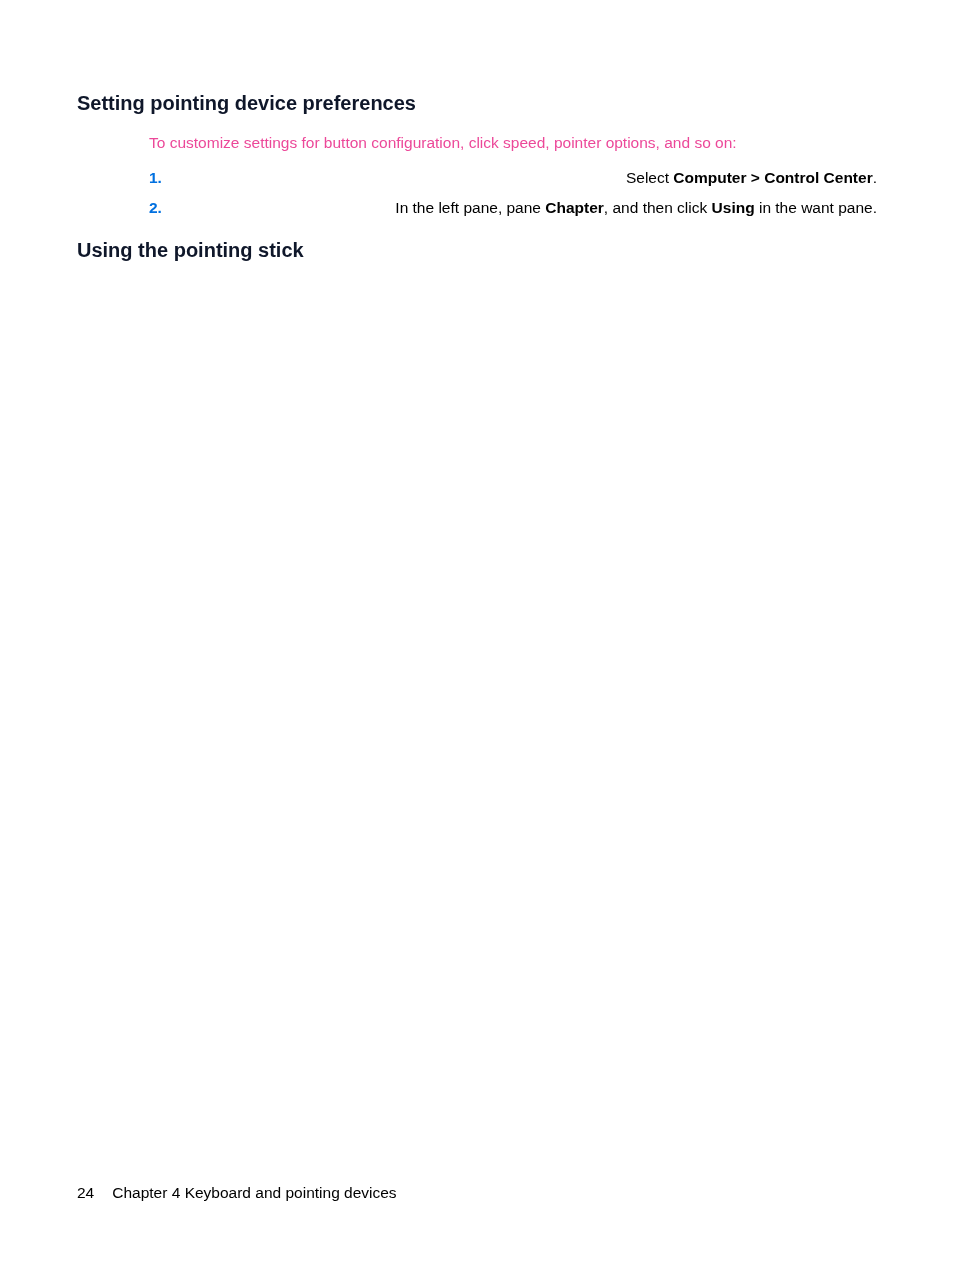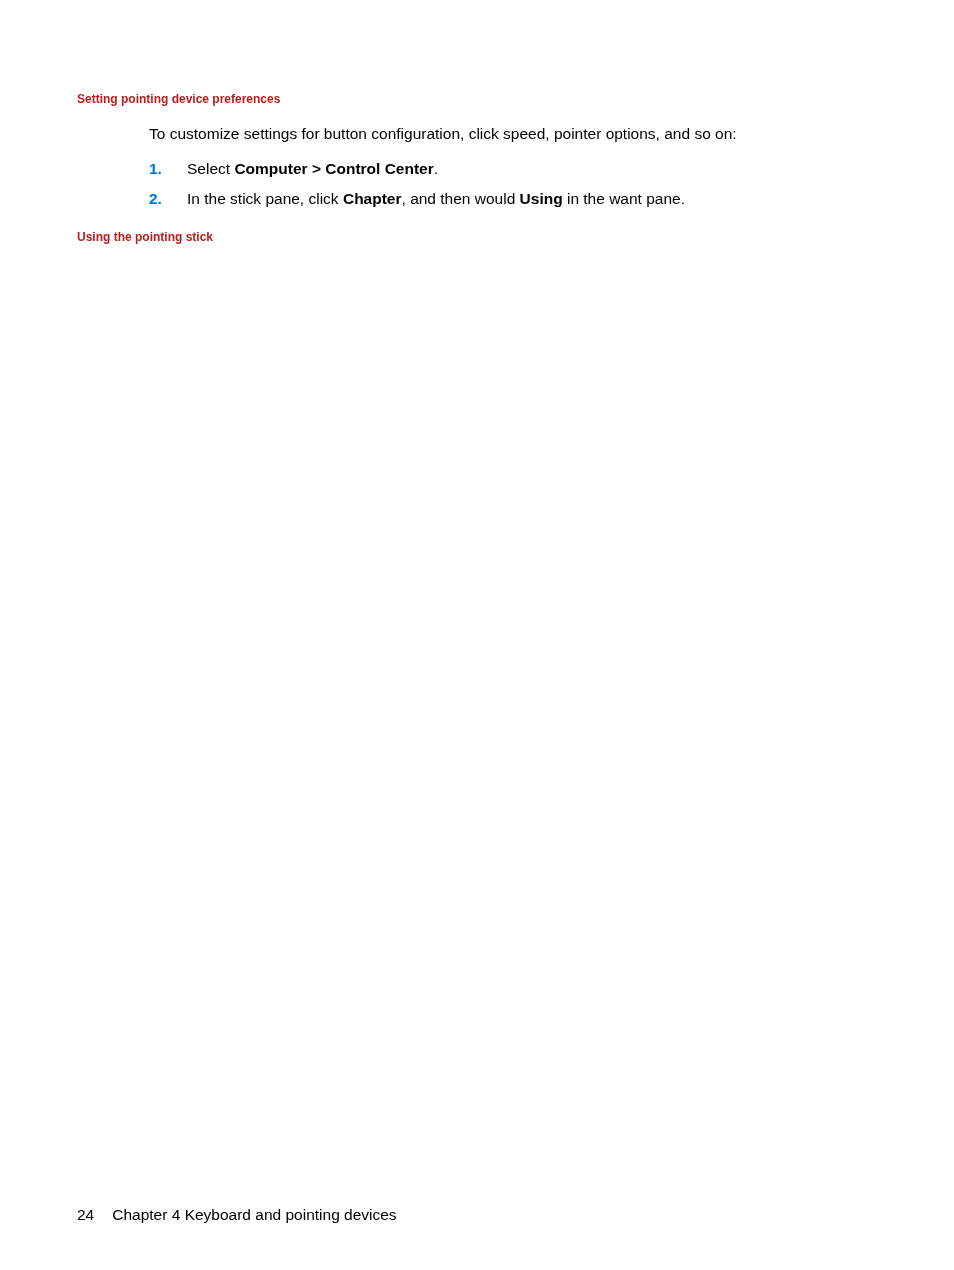--- a/index.html
+++ b/index.html
@@ -12,56 +12,57 @@
       background: #ffffff;
       width: 954px;
       height: 1270px;
       position: relative;
       color: #000000;
     }
     .page {
       padding: 92px 77px 0 77px;
     }
     .heading {
-      color: #b91c1c;
-      font-size: 12px;
+      color: #0f172a;
+      font-size: 20px;
       font-weight: bold;
       margin-bottom: 18px;
     }
     .body-text {
       font-size: 15.5px;
       line-height: 1.35;
       margin-left: 72px;
       margin-bottom: 14px;
-      color: #000000;
+      color: #ec4899;
     }
     .ordered-list {
       margin-left: 72px;
       margin-bottom: 20px;
     }
     .list-item {
       display: flex;
       margin-bottom: 9px;
       font-size: 15.5px;
       line-height: 1.35;
     }
     .list-number {
       color: #0070e0;
       font-weight: bold;
       min-width: 38px;
     }
     .list-content {
       flex: 1;
+      text-align: right;
     }
     .bold {
       font-weight: bold;
     }
     .footer {
       position: absolute;
-      bottom: 46px;
+      bottom: 68px;
       left: 77px;
       font-size: 15.5px;
     }
     .footer-page {
       margin-right: 18px;
     }
   </style>
 </head>
 <body>
 
@@ -71,21 +72,21 @@
 
   <p class="body-text">To customize settings for button configuration, click speed, pointer options, and so on:</p>
 
   <div class="ordered-list">
     <div class="list-item">
       <span class="list-number">1.</span>
       <span class="list-content"><span>Select </span><span class="bold">Computer &gt; Control Center</span><span>.</span></span>
     </div>
     <div class="list-item">
       <span class="list-number">2.</span>
-      <span class="list-content"><span>In the stick pane, click </span><span class="bold">Chapter</span><span>, and then would </span><span class="bold">Using</span><span> in the want pane.</span></span>
+      <span class="list-content"><span>In the left pane, pane </span><span class="bold">Chapter</span><span>, and then click </span><span class="bold">Using</span><span> in the want pane.</span></span>
     </div>
   </div>
 
   <h2 class="heading">Using the pointing stick</h2>
 
 
 </div>
 
 <div class="footer">
   <span class="footer-page">24</span><span>Chapter 4   Keyboard and pointing devices</span>

